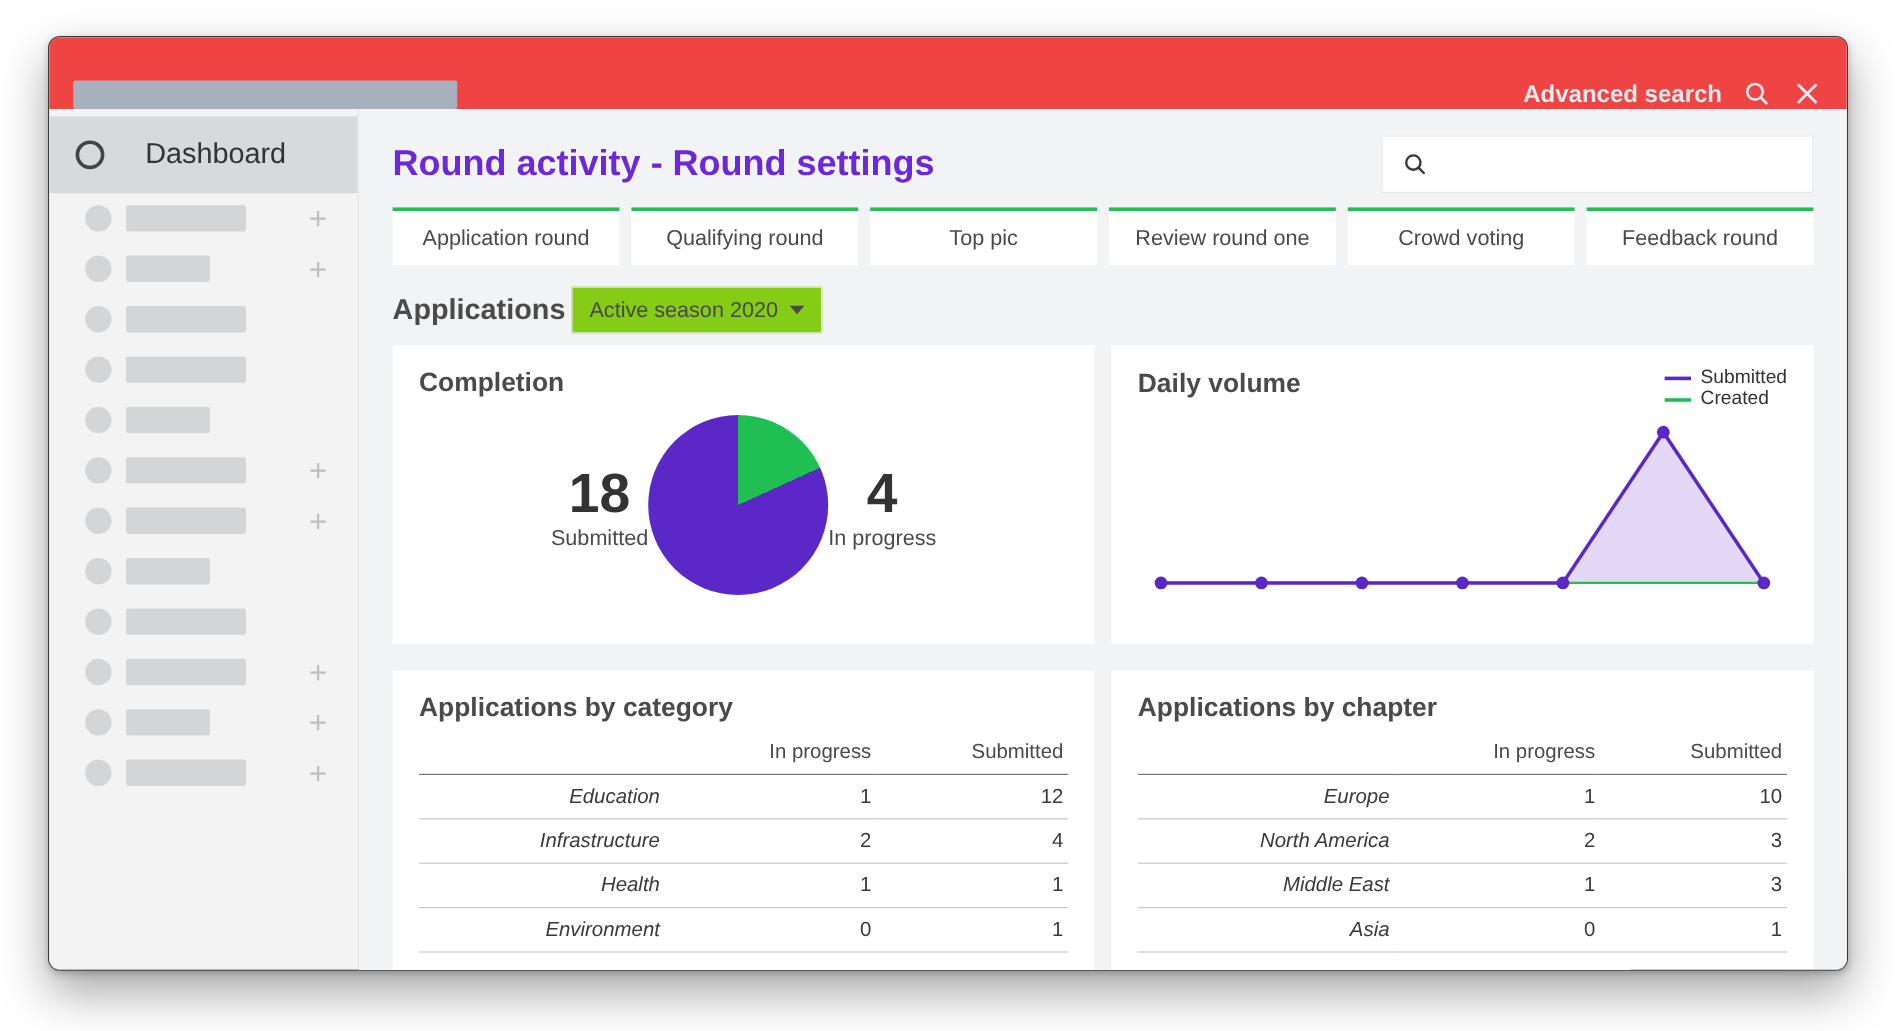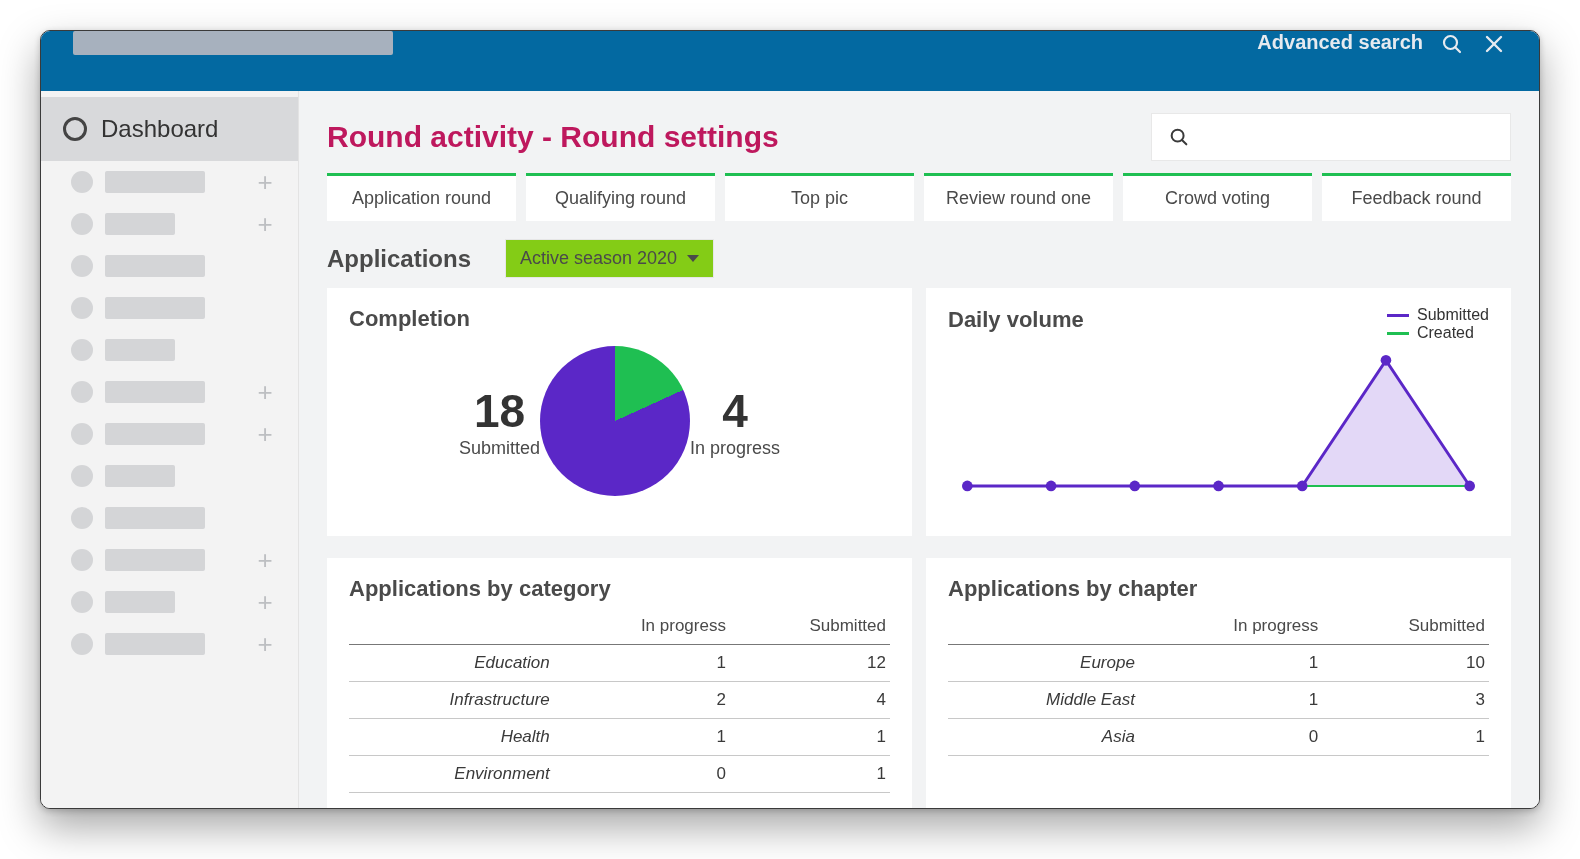--- a/index.html
+++ b/index.html
@@ -7,55 +7,55 @@
   .stage {
     width: 1580px; height: 859px; position: relative; padding: 30px 40px 50px 40px;
   }
   .window {
     width: 100%; height: 100%; background: #fff; border-radius: 10px; overflow: hidden;
     box-shadow: 0 18px 40px rgba(0,0,0,0.35), 0 2px 6px rgba(0,0,0,0.2);
     border: 1px solid #3a3a3a; display: flex; flex-direction: column;
   }
   
   .topbar {
-    height: 60px; background: #0369a1; display: flex; align-items: flex-start;
-    padding: 0 32px; gap: 16px; color: #e6eaef;
+    height: 60px; background: #ef4444; display: flex; align-items: flex-end;
+    padding: 0 20px; gap: 16px; color: #e6eaef;
   }
   .topbar .logo-ph { width: 320px; height: 24px; background: #a7b1be; border-radius: 2px; }
   .topbar .spacer { flex: 1; }
   .topbar .adv { font-size: 20px; color: #e6eaef; font-weight: 600; }
   .topbar .iconbtn { width: 26px; height: 26px; display: flex; align-items: center; justify-content: center; cursor: pointer; color: #e6eaef; }
   .topbar svg { stroke: #e6eaef; }
 
   .body { flex: 1; display: flex; min-height: 0; }
 
   
   .sidebar { width: 258px; background: #f3f3f3; border-right: 1px solid #e3e3e3; padding-top: 6px; }
   .side-active {
     display: flex; align-items: center; gap: 14px; padding: 18px 22px; background: #d8d9db;
   }
   .side-active .ring { width: 24px; height: 24px; border: 3px solid #444; border-radius: 50%; }
-  .side-active .lbl { font-size: 24px; color: #333; font-weight: 500; }
+  .side-active .lbl { font-size: 24px; color: #333; font-weight: 500; margin-left: 20px; }
   .side-item { display: flex; align-items: center; gap: 12px; padding: 10px 22px 10px 30px; }
   .dot { width: 22px; height: 22px; background: #d4d5d7; border-radius: 50%; flex: 0 0 auto; }
   .bar { height: 22px; background: #d4d5d7; border-radius: 2px; flex: 0 0 auto; }
   .bw1 { width: 100px; } .bw2 { width: 70px; }
   .plus { margin-left: auto; width: 22px; height: 22px; display:flex; align-items:center; justify-content:center; color:#bdbfc2; font-size:26px; font-weight:300; cursor:pointer; }
 
   
   .main { flex:1; background:#f2f3f4; padding: 22px 28px; overflow:auto; }
   .titlerow { display:flex; align-items:center; gap:20px; margin-bottom: 10px; }
-  .title { font-size: 30px; font-weight: 700; color:#be185d; flex:1; }
+  .title { font-size: 30px; font-weight: 700; color:#6d28d9; flex:1; }
   .searchbox { width: 360px; height: 48px; background:#fff; display:flex; align-items:center; padding:0 16px; border:1px solid #e8e8e8; }
   .searchbox svg { stroke:#3a3a3a; }
 
   .tabs { display:flex; gap:10px; margin:12px 0 18px 0; }
   .tab { flex:1 1 0; background:#fff; border-top:3px solid #1fbf52; text-align:center; padding:12px 8px; font-size:18px; color:#4a4a4a; cursor:pointer; }
 
-  .apps-row { display:flex; align-items:center; gap:34px; margin-bottom:10px; }
+  .apps-row { display:flex; align-items:center; gap:5px; margin-bottom:10px; }
   .apps-row .h { font-size:24px; color:#4a4a4a; font-weight:600; }
   .season { background:#84cc16; border:1px solid #e6e6e6; padding:8px 14px; display:flex; align-items:center; gap:10px; font-size:18px; color:#4a4a4a; cursor:pointer; }
   .caret { width:0; height:0; border-left:6px solid transparent; border-right:6px solid transparent; border-top:7px solid #4a4a4a; }
 
   .grid2 { display:grid; grid-template-columns: 1fr 1fr; gap:14px; }
   .card { background:#fff; padding:18px 22px 20px 22px; }
   .card h3 { font-size:22px; font-weight:600; color:#4a4a4a; margin-bottom:8px; }
 
   
   .compbody { display:flex; align-items:center; justify-content:center; padding-top:6px; }
@@ -290,20 +290,25 @@
                 <th>Submitted</th>
               </tr>
                 </thead>
               <tbody id="tb-chap">
                   <tr>
                     <td>Europe</td>
                     <td>1</td>
                     <td>10</td>
                   </tr>
                   <tr>
+                    <td>North America</td>
+                    <td>2</td>
+                    <td>3</td>
+                  </tr>
+                  <tr>
                     <td>Middle East</td>
                     <td>1</td>
                     <td>3</td>
                   </tr>
                   <tr>
                     <td>Asia</td>
                     <td>0</td>
                     <td>1</td>
                   </tr>
                 </tbody>

